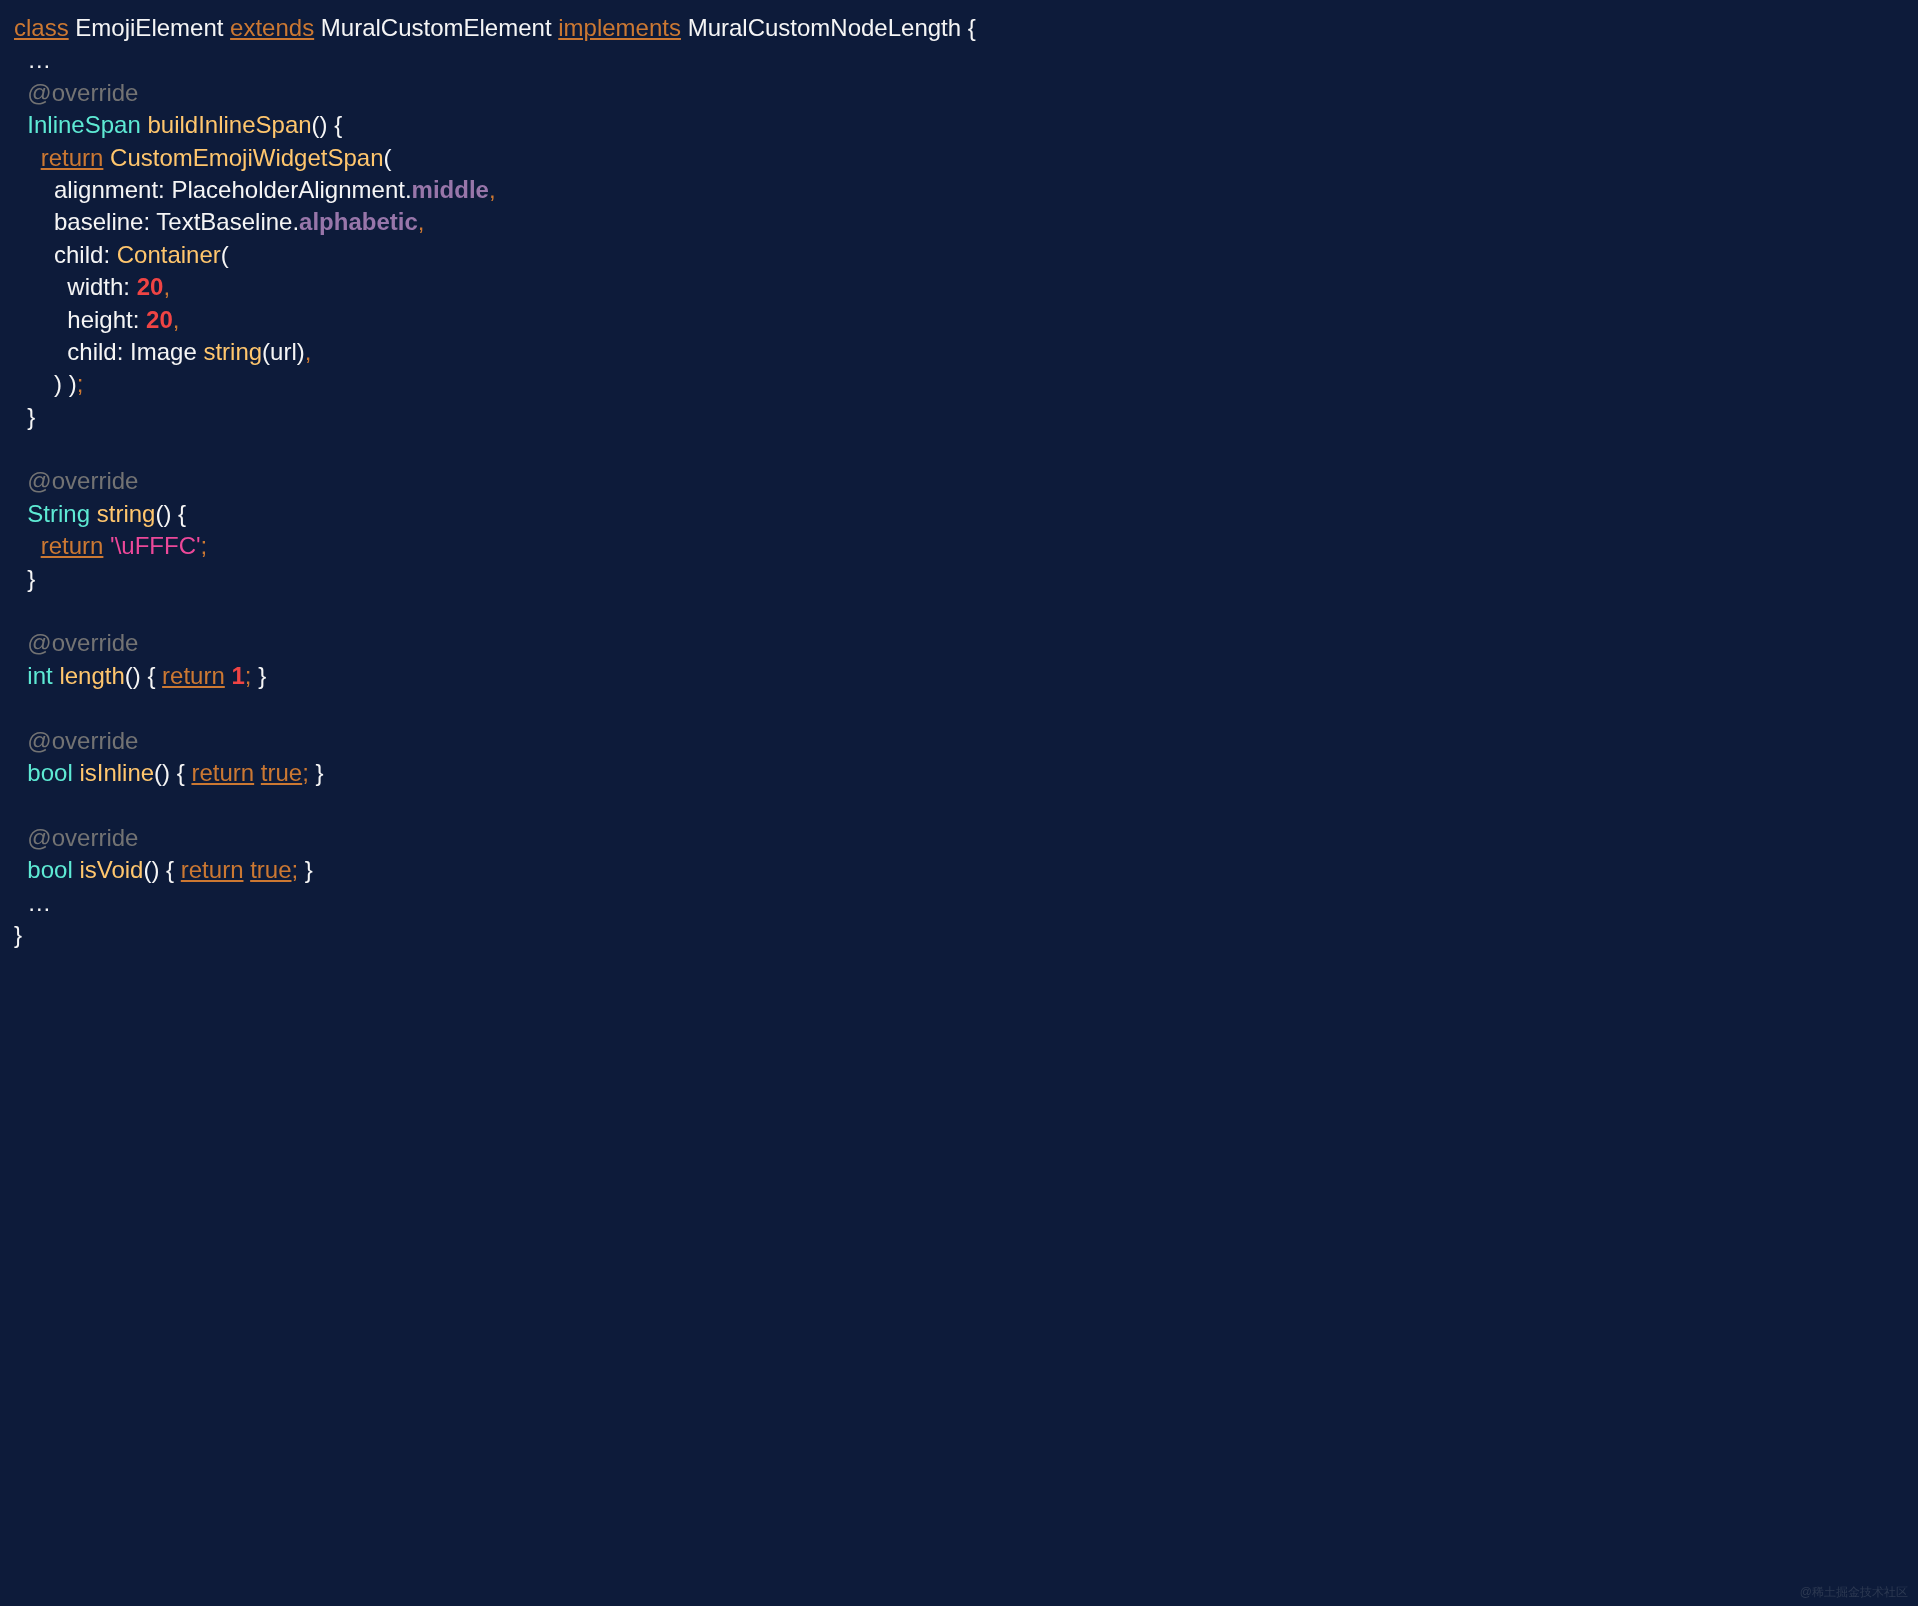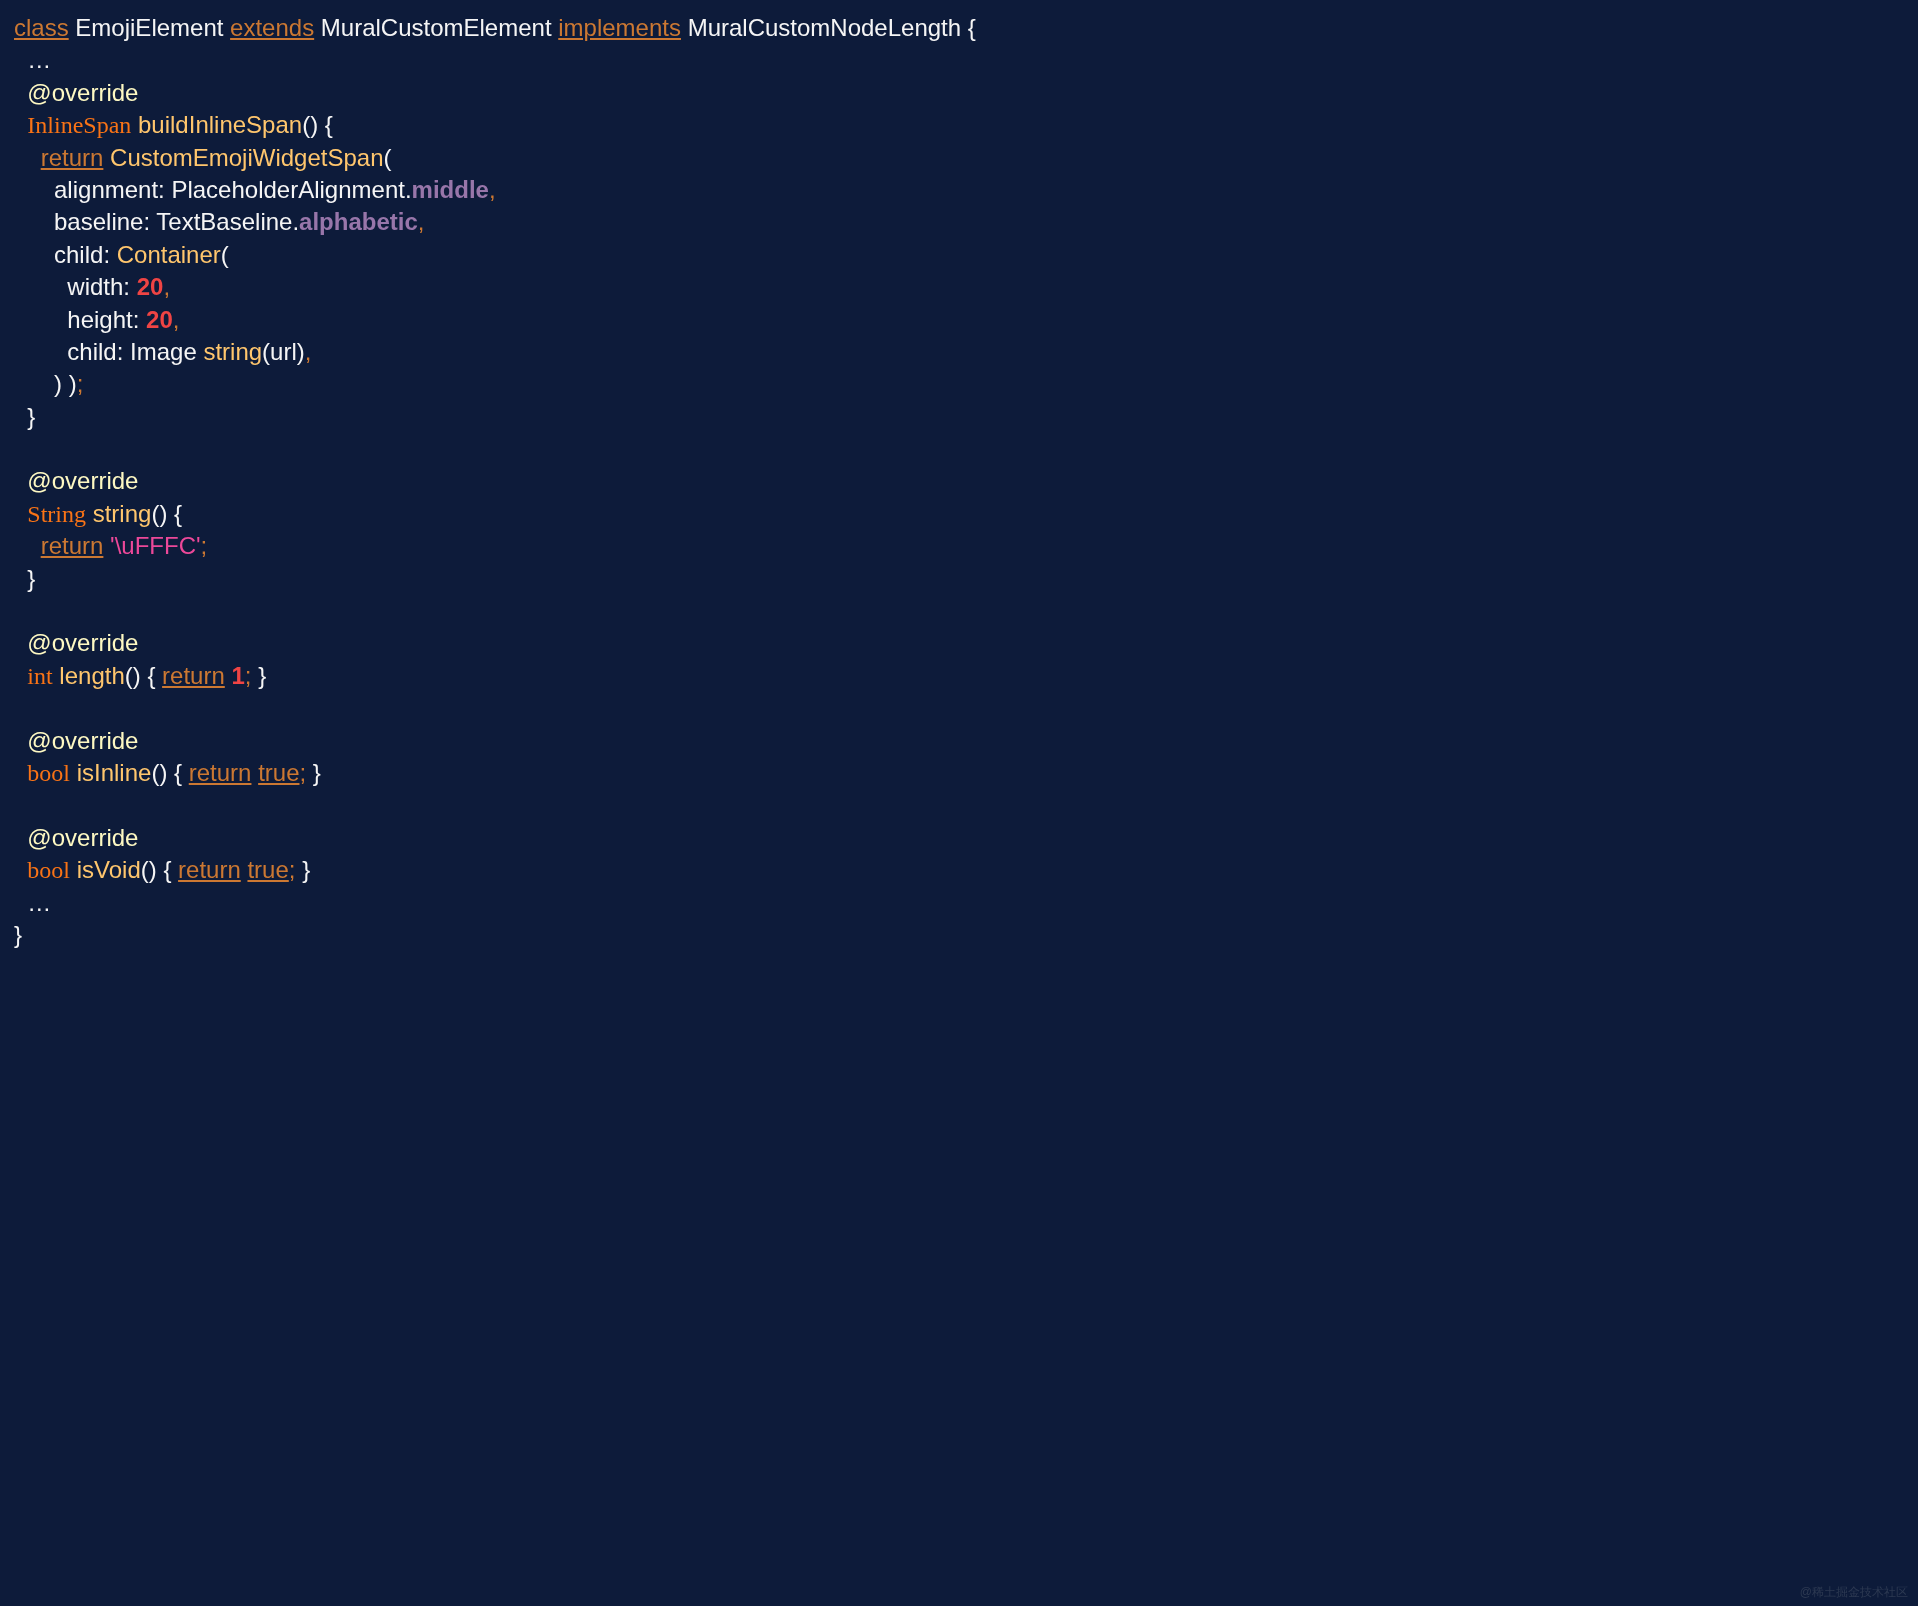--- a/index.html
+++ b/index.html
@@ -9,22 +9,22 @@
     font-size: 24px;
     line-height: 1.35;
     padding: 12px 14px;
     color: #e8e8e8;
     min-height: 100vh;
     position: relative;
   }
   pre { white-space: pre; font-family: inherit; }
   .kw { color: #cc7832; text-decoration: underline; }
   .cls { color: #f5f5f5; }
-  .ann { color: #fef9c3; }
-  .type { color: #f97316; font-family: Liberation Serif, serif; }
+  .ann { color: #737373; }
+  .type { color: #5eead4; }
   .fn { color: #ffc66d; }
   .param { color: #f5f5f5; text-align: center; }
   .enum { color: #9876aa; font-weight: bold; }
   .num { color: #ef4444; font-weight: bold; }
   .str { color: #ec4899; }
   .punc { color: #cc7832; }
   .plain { color: #f5f5f5; }
   .watermark {
     position: absolute;
     bottom: 6px;

